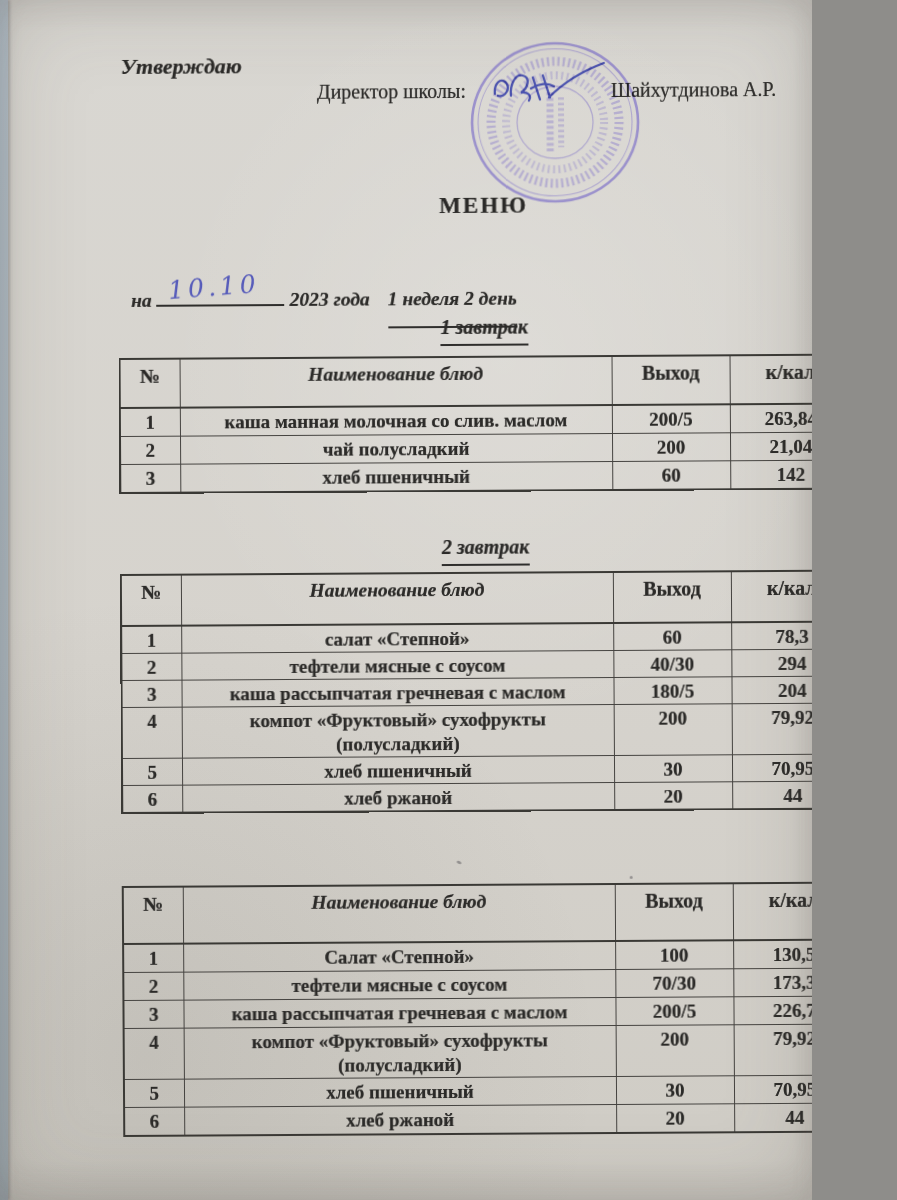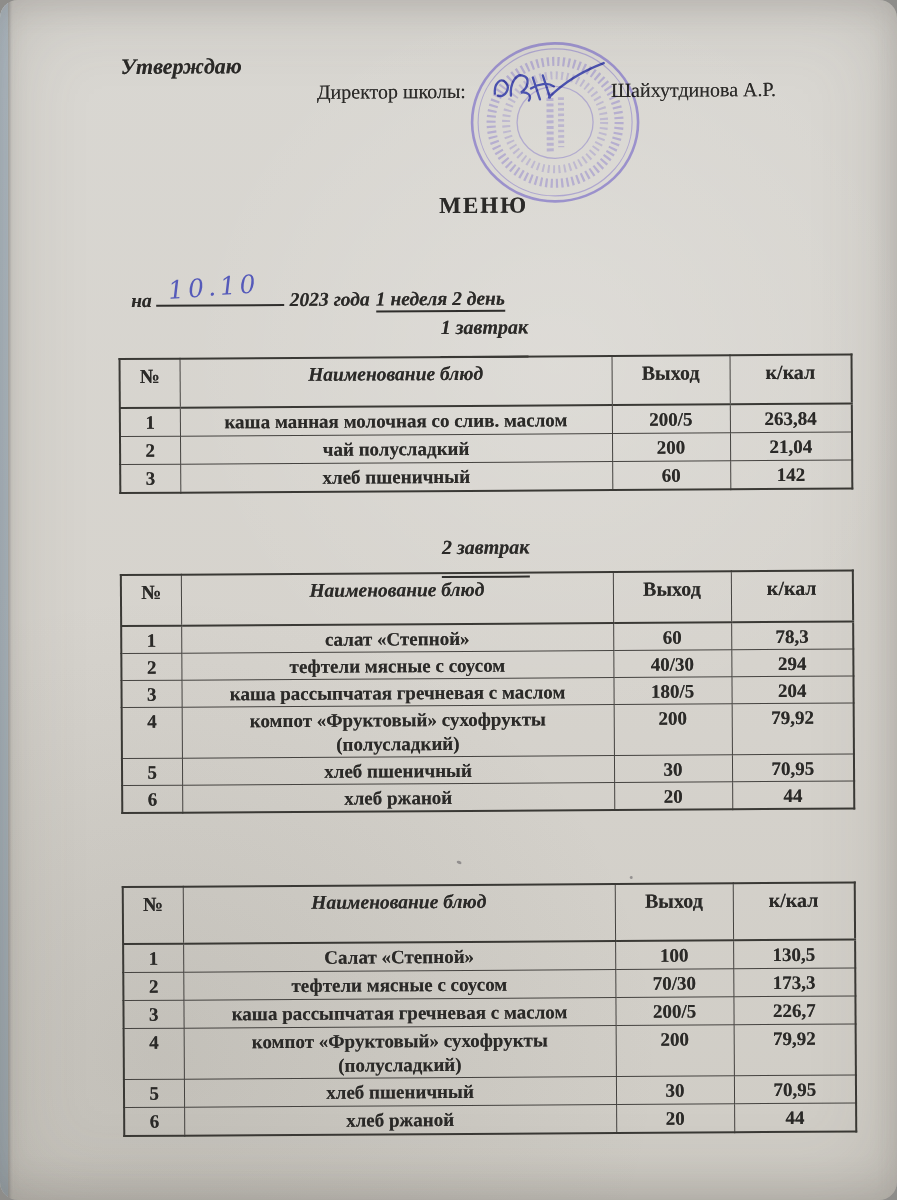--- a/index.html
+++ b/index.html
@@ -1,24 +1,23 @@
 <!DOCTYPE html>
 <html><head>
 <meta charset="utf-8">
 <style>
   html,body{margin:0;padding:0;background:#8e8d8a;}
   .page{
-    position:relative;width:897px;height:1200px;overflow:hidden;
+    position:relative;width:812px;height:1200px;overflow:hidden;
     font-family:"Liberation Serif","DejaVu Serif",serif;
     color:#2b2a28;
     background:
       radial-gradient(60% 45% at 62% 30%, rgba(255,255,255,.16), rgba(255,255,255,0) 70%),
       radial-gradient(80% 55% at 18% 88%, rgba(70,68,60,.10), rgba(70,68,60,0) 70%),
       linear-gradient(180deg,#d9d7d2 0%,#d6d3cd 55%,#cfccc5 100%);
-    border-radius: 18px;
   }
   .page::after{
     content:"";position:absolute;inset:0;pointer-events:none;
     box-shadow:inset 0 0 85px rgba(80,78,70,.22), inset 0 14px 22px rgba(105,102,96,.10), inset 0 -16px 30px rgba(80,78,70,.12);
   }
   .scan-strip{
     position:absolute;left:0;top:0;width:8px;height:1200px;
     background:linear-gradient(180deg,#b6c3cd 0%,#aebbc4 55%,#9fabb2 100%);
     box-shadow:2px 0 3px rgba(90,95,100,.35);
   }
@@ -31,24 +30,24 @@
   .soft{text-shadow:0 0 .6px rgba(43,42,40,.65);}
 
   .date-line{left:133px;top:281px;font-size:19.5px;font-weight:bold;font-style:italic;}
   .hand-slot{display:inline-block;width:128px;border-bottom:2px solid #2f2e2c;position:relative;vertical-align:baseline;height:22px;margin:0 6px 0 4px;}
   .hand-ink{
     position:absolute;left:12px;top:-10px;
     font-family:"DejaVu Serif",serif;font-style:italic;font-weight:normal;
     font-size:25px;letter-spacing:4px;color:#4a50b8;opacity:.92;
     transform:rotate(-4deg);
   }
-  .week{border-bottom:2px solid #2f2e2c;padding-bottom:1px;margin-left:6px;}
+  .week{border-bottom:2px solid #2f2e2c;padding-bottom:17px;margin-left:18px;}
 
   .meal-heading{position:absolute;left:120px;width:732px;text-align:center;font-size:20px;font-weight:bold;font-style:italic;}
-  .meal-heading span{border-bottom:2px solid #2f2e2c;padding-bottom:18px;}
+  .meal-heading span{border-bottom:2px solid #2f2e2c;padding-bottom:6px;}
   .mh1{top:316px;} .mh2{top:536px;}
 
   table.menu{position:absolute;left:120px;width:732px;border-collapse:collapse;table-layout:fixed;
     font-size:19px;font-weight:bold;}
   table.menu th,table.menu td{border:1.8px solid #454340;text-align:center;padding:0 4px;}
   table.menu{border:2.5px solid #3a3935;}
   table.menu th{vertical-align:top;padding-top:5px;font-size:20px;border-bottom:2.6px solid #3a3935;}
   table.menu th.name-col{font-style:italic;font-size:19.5px;}
   table.menu td{vertical-align:top;line-height:24px;padding-top:2px;}
   .tbl1{top:356px;} .tbl1 th{height:42px;} .tbl1 td{height:25px;}

